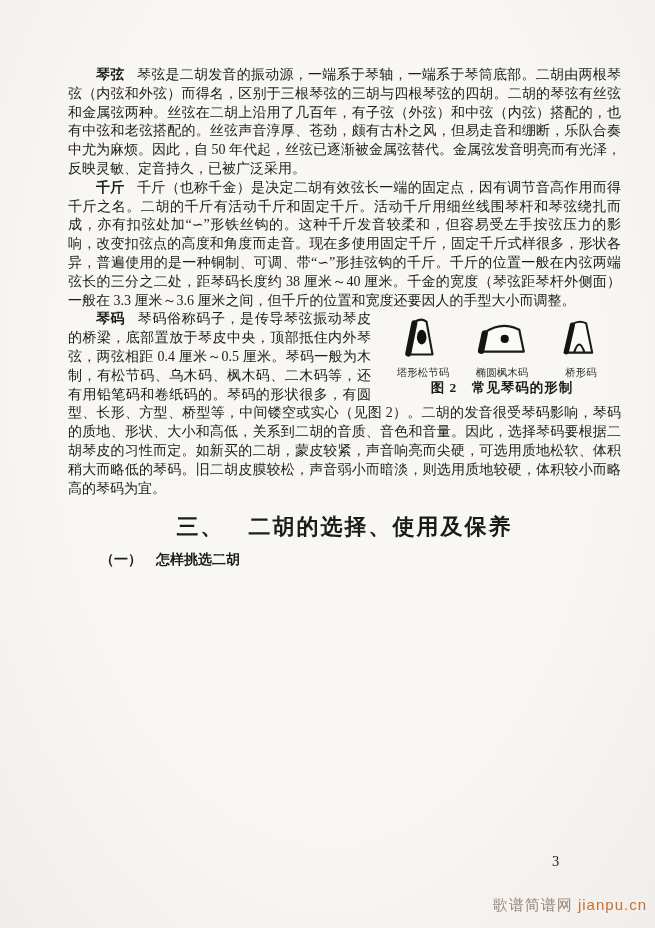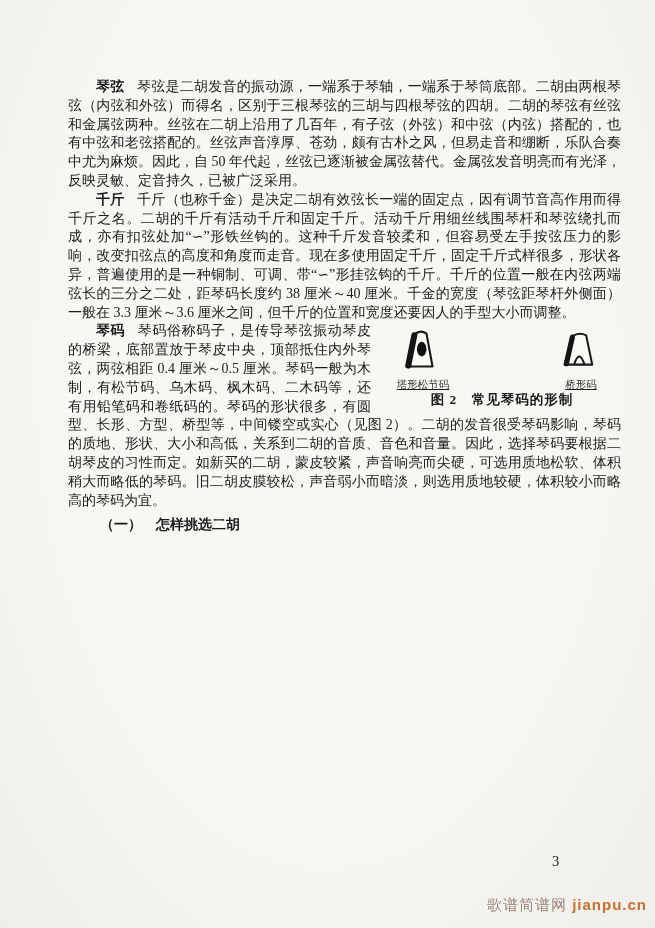--- a/index.html
+++ b/index.html
@@ -10,21 +10,21 @@
   }
   .page{
     position:relative;
     width:655px;height:928px;
     overflow:hidden;
     color:#1b1b1b;
     background:radial-gradient(ellipse at 50% 40%, #f8f7f4 55%, #efeeea 100%);
   }
   .text-block{
     position:absolute;
-    left:68px;top:78px;width:553px;
+    left:68px;top:66px;width:553px;
     font-size:14px;line-height:18.8px;
   }
   .para{
     margin:0;
     text-align:justify;
     text-indent:2em;
   }
   .plabel{
     font-weight:bold;
     padding-right:0.9em;
@@ -32,21 +32,20 @@
   
   .figure{
     float:right;display:block;
     width:238px;
     margin:3px 0 5px 12px;
     text-indent:0;
   }
   .fig-row{
     display:flex;justify-content:space-between;align-items:flex-end;
     padding:0 4px;
-    text-decoration:underline;
   }
   .fig-item{display:flex;flex-direction:column;align-items:center;width:72px;}
   .fig-item svg{display:block;}
   .fig-label{
     display:block;margin-top:4px;
     font-size:10.5px;line-height:12px;color:#333;
     white-space:nowrap;
   }
   .fig-caption{
     display:block;
@@ -70,21 +69,21 @@
     left:552px;top:853px;
     font-size:14.5px;color:#222;
   }
   .watermark{
     position:absolute;
     right:8px;top:896px;
     font-size:15px;letter-spacing:1px;
     font-family:"Liberation Sans","DejaVu Sans",sans-serif;
   }
   .wm-name{color:#9b8579;}
-  .wm-url{color:#c96f2f;font-weight:bold;}
+  .wm-url{color:#c96f2f;}
 </style>
 </head>
 <body>
 
 <div class="page">
   <div class="text-block">
 
     <p class="para"><span class="plabel">琴弦</span><span>琴弦是二胡发音的振动源，一端系于琴轴，一端系于琴筒底部。二胡由两根琴弦（内弦和外弦）而得名，区别于三根琴弦的三胡与四根琴弦的四胡。二胡的琴弦有丝弦和金属弦两种。丝弦在二胡上沿用了几百年，有子弦（外弦）和中弦（内弦）搭配的，也有中弦和老弦搭配的。丝弦声音淳厚、苍劲，颇有古朴之风，但易走音和绷断，乐队合奏中尤为麻烦。因此，自 50 年代起，丝弦已逐渐被金属弦替代。金属弦发音明亮而有光泽，反映灵敏、定音持久，已被广泛采用。</span></p>
 
     <p class="para"><span class="plabel">千斤</span><span>千斤（也称千金）是决定二胡有效弦长一端的固定点，因有调节音高作用而得千斤之名。二胡的千斤有活动千斤和固定千斤。活动千斤用细丝线围琴杆和琴弦绕扎而成，亦有扣弦处加“∽”形铁丝钩的。这种千斤发音较柔和，但容易受左手按弦压力的影响，改变扣弦点的高度和角度而走音。现在多使用固定千斤，固定千斤式样很多，形状各异，普遍使用的是一种铜制、可调、带“∽”形挂弦钩的千斤。千斤的位置一般在内弦两端弦长的三分之二处，距琴码长度约 38 厘米～40 厘米。千金的宽度（琴弦距琴杆外侧面）一般在 3.3 厘米～3.6 厘米之间，但千斤的位置和宽度还要因人的手型大小而调整。</span></p>
@@ -93,32 +92,41 @@
           <span class="fig-row">
             <span class="fig-item">
               <svg width="52" height="50" viewBox="0 0 60 54">
                 <path d="M20,9 Q27,3 34,8 L41,46 L12,46 Z" fill="#fbfaf7" stroke="#1a1a1a" stroke-width="2.4" stroke-linejoin="round"></path>
                 <path d="M20,10 L13,45" stroke="#151515" stroke-width="7" stroke-linecap="round"></path>
                 <ellipse cx="28.5" cy="26" rx="5.5" ry="8.5" fill="#111"></ellipse>
               </svg>
               <span class="fig-label">塔形松节码</span>
             </span>
             <span class="fig-item">
+              <svg width="60" height="50" viewBox="0 0 66 54">
+                <path d="M14,21 Q33,8 52,18 L57,42 L8,42 Z" fill="#fbfaf7" stroke="#1a1a1a" stroke-width="2.4" stroke-linejoin="round"></path>
+                <path d="M14,22 L10,41" stroke="#151515" stroke-width="7" stroke-linecap="round"></path>
+                <circle cx="36" cy="28" r="4.5" fill="#111"></circle>
+              </svg>
+              <span class="fig-label">椭圆枫木码</span>
+            </span>
+            <span class="fig-item">
               <svg width="50" height="50" viewBox="0 0 58 54">
                 <path fill-rule="evenodd" d="M19,11 Q27,6 35,10 L42,44 L10,44 Z M21,44 Q27,25 33,44 Z" fill="#fbfaf7" stroke="#1a1a1a" stroke-width="2.4" stroke-linejoin="round"></path>
                 <path d="M19,12 L12,43" stroke="#151515" stroke-width="6" stroke-linecap="round"></path>
               </svg>
               <span class="fig-label">桥形码</span>
             </span>
           </span>
           <span class="fig-caption">图 2　常见琴码的形制</span>
         </span><span class="plabel">琴码</span><span>琴码俗称码子，是传导琴弦振动琴皮的桥梁，底部置放于琴皮中央，顶部抵住内外琴弦，两弦相距 0.4 厘米～0.5 厘米。琴码一般为木制，有松节码、乌木码、枫木码、二木码等，还有用铅笔码和卷纸码的。琴码的形状很多，有圆型、长形、方型、桥型等，中间镂空或实心（见图 2）。二胡的发音很受琴码影响，琴码的质地、形状、大小和高低，关系到二胡的音质、音色和音量。因此，选择琴码要根据二胡琴皮的习性而定。如新买的二胡，蒙皮较紧，声音响亮而尖硬，可选用质地松软、体积稍大而略低的琴码。旧二胡皮膜较松，声音弱小而暗淡，则选用质地较硬，体积较小而略高的琴码为宜。</span></p>
 
 
 
+    <h2 class="section-heading">三、　二胡的选择、使用及保养</h2>
 
     <p class="sub-heading">（一）　怎样挑选二胡</p>
 
 
 
   </div>
 
   <div class="page-number">3</div>
 
   <div class="watermark"><span class="wm-name">歌谱简谱网</span> <span class="wm-url">jianpu.cn</span></div>

